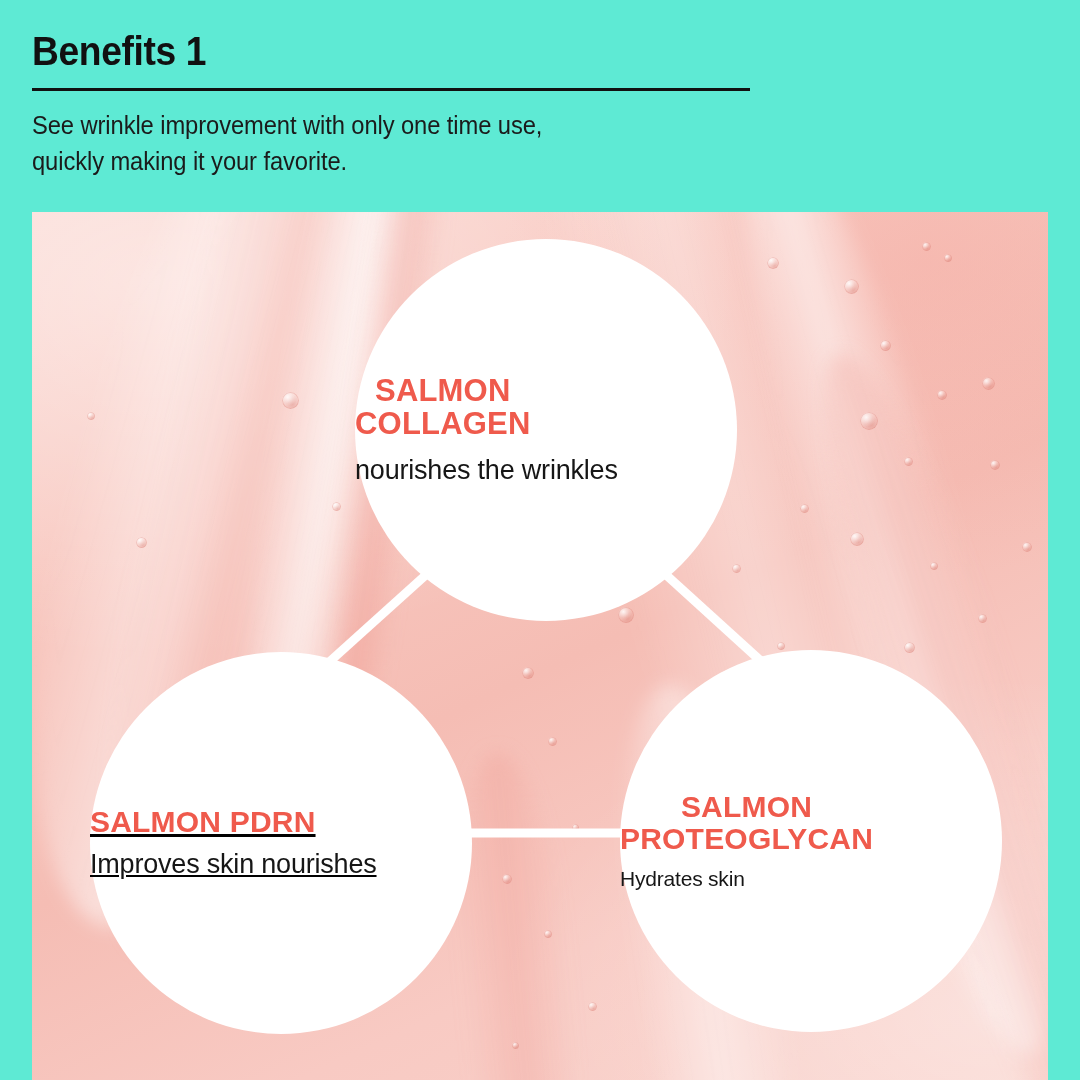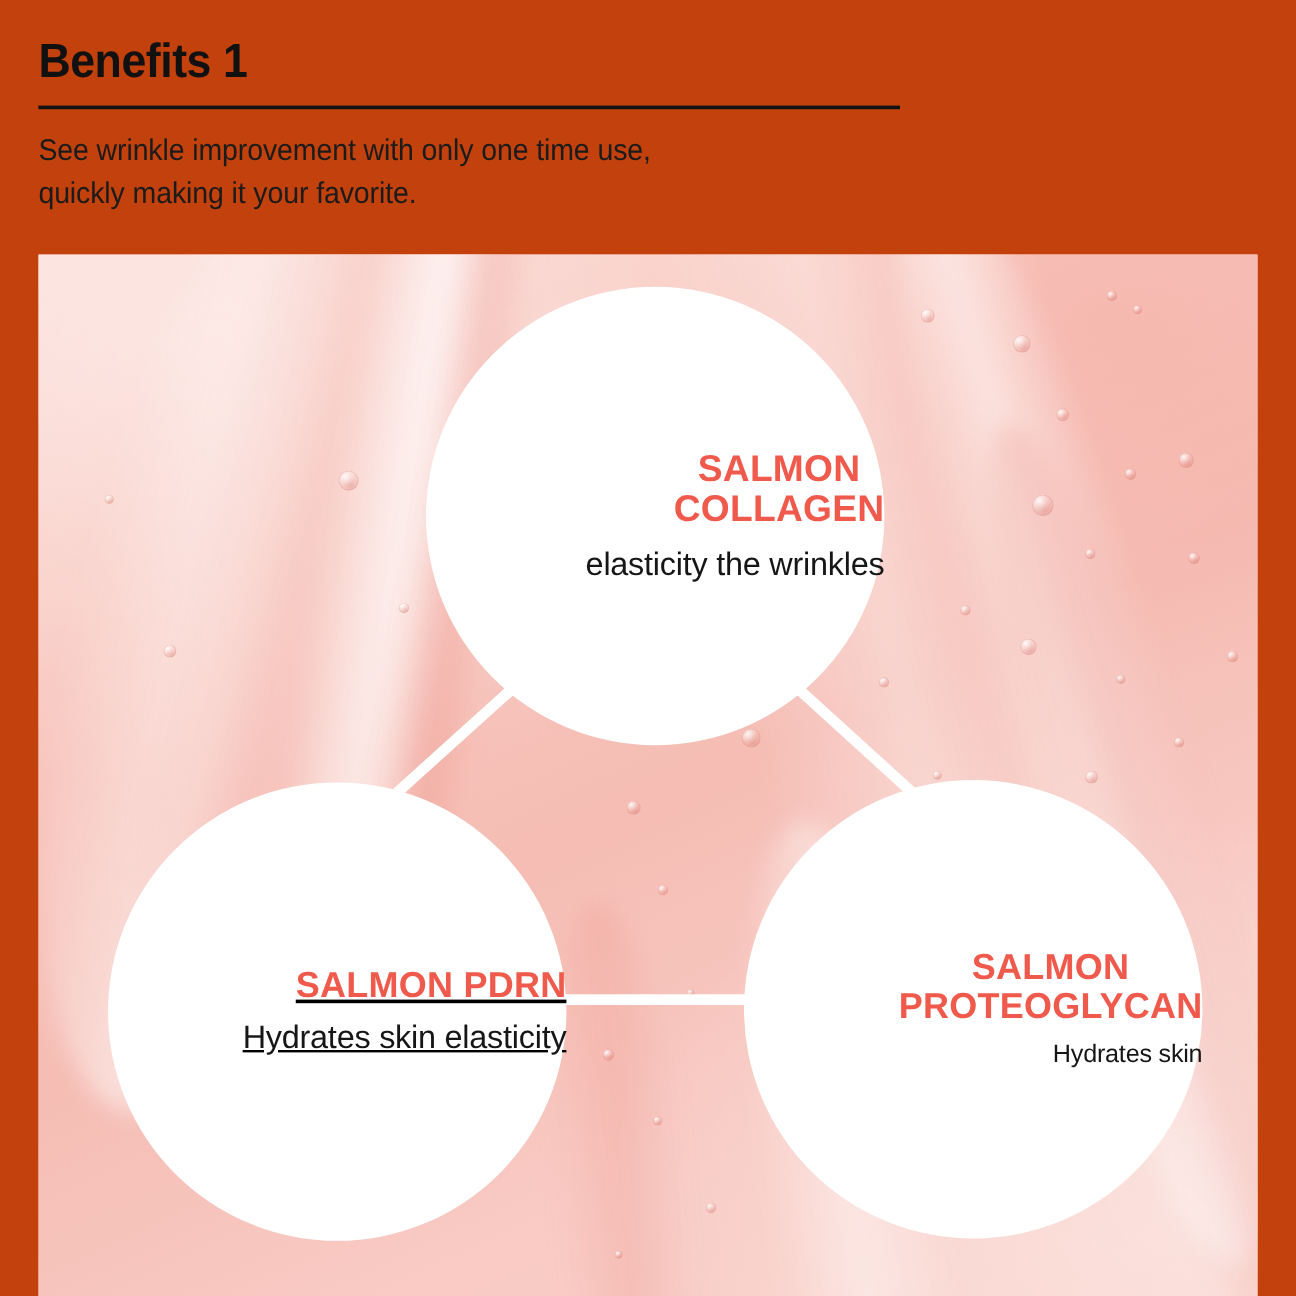--- a/index.html
+++ b/index.html
@@ -13,21 +13,21 @@
     height: 1080px;
     overflow: hidden;
     font-family: "Liberation Sans", "DejaVu Sans", sans-serif;
     -webkit-font-smoothing: antialiased;
   }
 
   #page {
     position: relative;
     width: 1080px;
     height: 1080px;
-    background: #c2410c;
+    background: #5eead4;
   }
 
   
   #header {
     position: absolute;
     left: 32px;
     top: 30px;
     width: 720px;
   }
   #page-title {
@@ -129,21 +129,21 @@
   #connectors {
     position: absolute;
     inset: 0;
   }
   .circle {
     position: absolute;
     border-radius: 50%;
     background: #ffffff;
     display: flex;
     flex-direction: column;
-    align-items: flex-end;
+    align-items: flex-start;
     justify-content: center;
     text-align: center;
     box-sizing: border-box;
   }
   .c-title {
     color: #ef5a4c;
     font-weight: 800;
     letter-spacing: 0.2px;
     line-height: 1.08;
     white-space: pre-line;
@@ -236,26 +236,26 @@
 
     <svg id="connectors" viewBox="0 0 1016 868" preserveAspectRatio="none">
       <line x1="396" y1="361" x2="275" y2="470" stroke="#ffffff" stroke-width="9"></line>
       <line x1="632" y1="361" x2="752" y2="470" stroke="#ffffff" stroke-width="9"></line>
       <line x1="422" y1="621" x2="606" y2="621" stroke="#ffffff" stroke-width="9"></line>
     </svg>
 
     <div class="circle" id="circle-collagen">
       <div class="c-title">SALMON
 COLLAGEN</div>
-      <div class="c-sub">elasticity the wrinkles</div>
+      <div class="c-sub">nourishes the wrinkles</div>
     </div>
 
     <div class="circle" id="circle-pdrn">
       <div class="c-title">SALMON PDRN</div>
-      <div class="c-sub">Hydrates skin elasticity</div>
+      <div class="c-sub">Improves skin nourishes</div>
     </div>
 
     <div class="circle" id="circle-proteoglycan">
       <div class="c-title">SALMON
 PROTEOGLYCAN</div>
       <div class="c-sub">Hydrates skin</div>
     </div>
 
   </div>
 </div>

